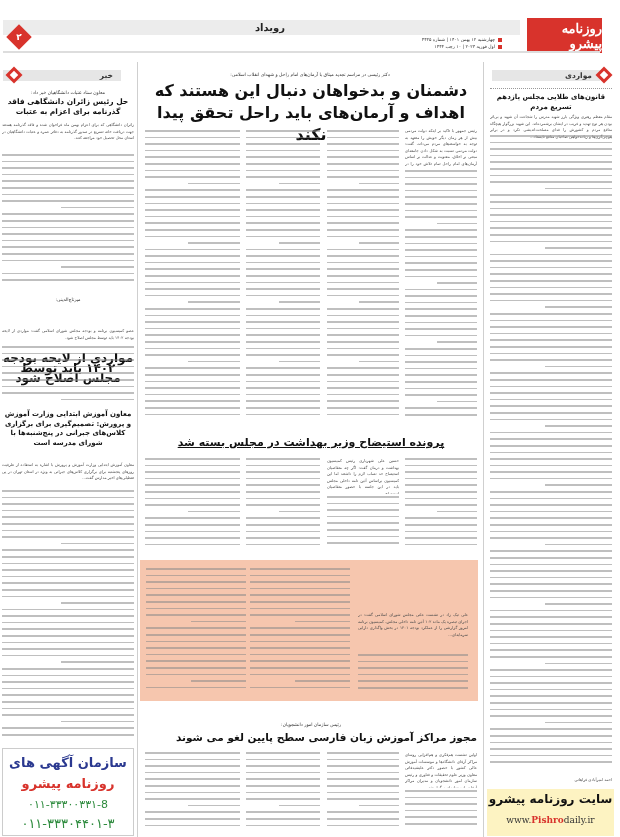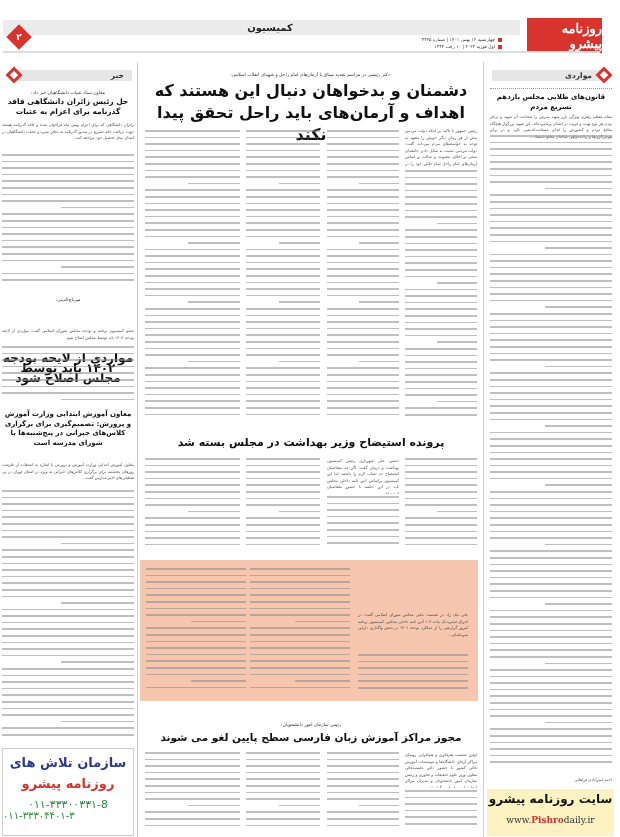--- a/index.html
+++ b/index.html
@@ -43,33 +43,33 @@
   
   .tint { position: absolute; left: 140px; top: 560px; width: 338px; height: 141px; background: #f6c6ae; }
   .tint-head { position: absolute; right: 12px; top: 8px; width: 108px; font-size: 10.5px; font-weight: bold; color: #d8332c;
                text-align: center; line-height: 13px; }
 
   
   .ad-left { position: absolute; left: 2px; top: 748px; width: 132px; height: 88px; border: 1px solid #ccc; background: #fff; }
   .ad-left .l1 { position: absolute; left: 0; right: 0; top: 6px; text-align: center; font-size: 13px; font-weight: bold; color: #2b3990; }
   .ad-left .l2 { position: absolute; left: 0; right: 0; top: 27px; text-align: center; font-size: 13px; font-weight: bold; color: #d8332c; }
   .ad-left .l3 { position: absolute; left: 0; right: 0; top: 49px; text-align: center; font-size: 11px; color: #2e8b3e; direction: ltr; }
-  .ad-left .l4 { position: absolute; left: 0; right: 0; top: 61px; text-align: left; font-size: 10px; color: #2e8b3e; direction: ltr; }
+  .ad-left .l4 { position: absolute; left: 0; right: 0; top: 67px; text-align: center; font-size: 13px; color: #2e8b3e; direction: ltr; }
 
   .ad-right { position: absolute; left: 487px; top: 789px; width: 127px; height: 47px; background: #fdf3c2; }
   .ad-right .t1 { position: absolute; left: 0; right: 0; top: 3px; text-align: center; font-size: 12px; font-weight: bold; color: #111; }
   .ad-right .t2 { position: absolute; left: 0; right: 0; top: 26px; text-align: center; font-size: 9px; direction: ltr;
                   font-family: "DejaVu Serif", serif; color: #333; }
   .ad-right .t2 .red { color: #d8332c; font-weight: bold; }
 </style>
 </head>
 <body>
 
 <div class="section-bar"></div>
-<div class="section-title">کمیسیون</div>
+<div class="section-title">رویداد</div>
 <div class="logo">روزنامه پیشرو</div>
 <div class="issue-line" style="top:37px;">
   <span class="sq"></span>
   <span>چهارشنبه ۱۲ بهمن ۱۴۰۱ | شماره ۴۴۳۵</span>
 </div>
 <div class="issue-line" style="top:44px;">
   <span class="sq"></span>
   <span>اول فوریه ۲۰۲۳ | ۱۰ رجب ۱۴۴۴</span>
 </div>
 <div class="page-diamond"></div>
@@ -372,21 +372,21 @@
     <span></span>
     <span></span>
     <span></span>
     <span></span>
     <span></span>
     <span></span>
     <span></span>
     <span></span>
   </div>
 
-<div class="headline" style="left:145px; top:435px; width:332px; font-size:11px; line-height:16px;">پرونده استیضاح وزیر بهداشت در مجلس بسته شد</div>
+<div class="headline" style="left:145px; top:435px; width:332px; font-size:11px; line-height:16px;text-decoration:underline;">پرونده استیضاح وزیر بهداشت در مجلس بسته شد</div>
 <div class="body" style="left:327px; top:458px; width:72px; height:36px;">
     <p>حسین علی شهریاری رئیس کمیسیون بهداشت و درمان گفت: اگر چه متقاضیان استیضاح حد نصاب لازم را داشتند اما این کمیسیون براساس آئین نامه داخلی مجلس باید در این جلسه با حضور متقاضیان استیضاح...</p>
   </div>
 <div class="lines" style="left:405px; top:458px; width:72px; height:95px;">
     <span></span>
     <span></span>
     <span></span>
     <span></span>
     <span></span>
     <span></span>
@@ -492,21 +492,21 @@
       <span></span>
       <span></span>
       <span></span>
       <span></span>
       <span style="width: 55%;"></span>
       <span></span>
     </div>
 </div>
 
 <div class="kicker" style="left:145px; top:722px; width:332px;">رئیس سازمان امور دانشجویان:</div>
-<div class="headline" style="left:145px; top:730px; width:332px; font-size:10.5px; line-height:15px;">مجوز مراکز آموزش زبان فارسی سطح پایین لغو می شوند</div>
+<div class="headline" style="left:145px; top:730px; width:332px; font-size:10.5px; line-height:15px;text-align:right;">مجوز مراکز آموزش زبان فارسی سطح پایین لغو می شوند</div>
 <div class="body" style="left:405px; top:752px; width:72px; height:36px;">
     <p>اولین نشست هم‌فکری و هم‌افزایی روسای مراکز آزفای دانشگاه‌ها و موسسات آموزش عالی کشور با حضور دکتر علیشیدفاتی معاون وزیر علوم تحقیقات و فناوری و رئیس سازمان امور دانشجویان و مدیران مراکز آزفا در این سازمان برگزار شد.</p>
   </div>
 <div class="lines" style="left:405px; top:790px; width:72px; height:44px;">
     <span></span>
     <span></span>
     <span></span>
     <span></span>
     <span></span>
     <span></span>
@@ -547,21 +547,21 @@
     <span></span>
     <span></span>
     <span></span>
     <span></span>
     <span style="width: 55%;"></span>
     <span></span>
     <span></span>
     <span></span>
   </div>
 
-<div class="sec-head" style="left:14px; top:70px; width:118px;">خبر</div>
+<div class="sec-head" style="left:3px; top:70px; width:118px;">خبر</div>
 <div class="sec-diamond" style="left:8px; top:69px;"></div>
 
 <div class="kicker" style="left:2px; top:90px; width:132px;">معاون ستاد عتبات دانشگاهیان خبر داد:</div>
 <div class="headline" style="left:2px; top:97px; width:132px; font-size:7.5px; line-height:10px;">حل رئیس زائران دانشگاهی فاقد گذرنامه برای اعزام به عتبات</div>
 <div class="body" style="left:2px; top:122px; width:132px; height:30px;">
     <p>زائران دانشگاهی که برای اعزام بهمن ماه فراخوان شده و فاقد گذرنامه هستند جهت دریافت خانه تسریع در صدور گذرنامه به دفاتر عمره و عتبات دانشگاهیان در استان محل تحصیل خود مراجعه کنند.</p>
   </div>
 <div class="lines" style="left:2px; top:154px; width:132px; height:138px;">
     <span></span>
     <span></span>
@@ -641,17 +641,17 @@
     <span></span>
     <span></span>
     <span></span>
     <span></span>
     <span style="width: 55%;"></span>
     <span></span>
     <span></span>
   </div>
 
 <div class="ad-left">
-  <div class="l1">سازمان تلاش های</div>
+  <div class="l1">سازمان آگهی های</div>
   <div class="l2">روزنامه پیشرو</div>
   <div class="l3">۰۱۱-۳۳۳۰۰۳۳۱-8</div>
   <div class="l4">۰۱۱-۳۳۳۰۴۴۰۱-۳</div>
 </div>
 
 </body></html>

